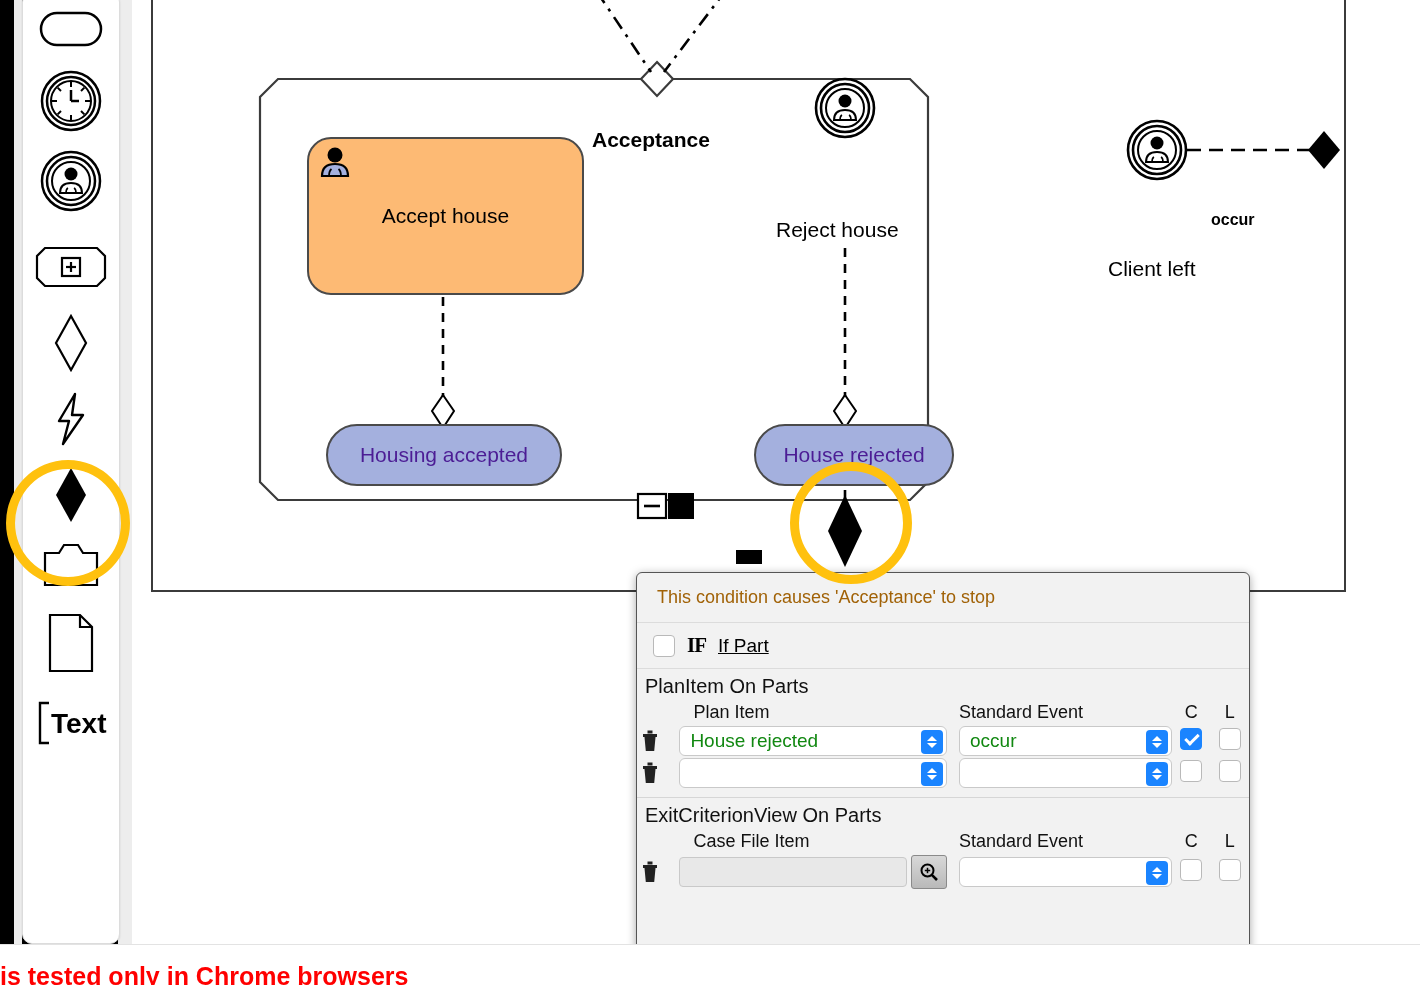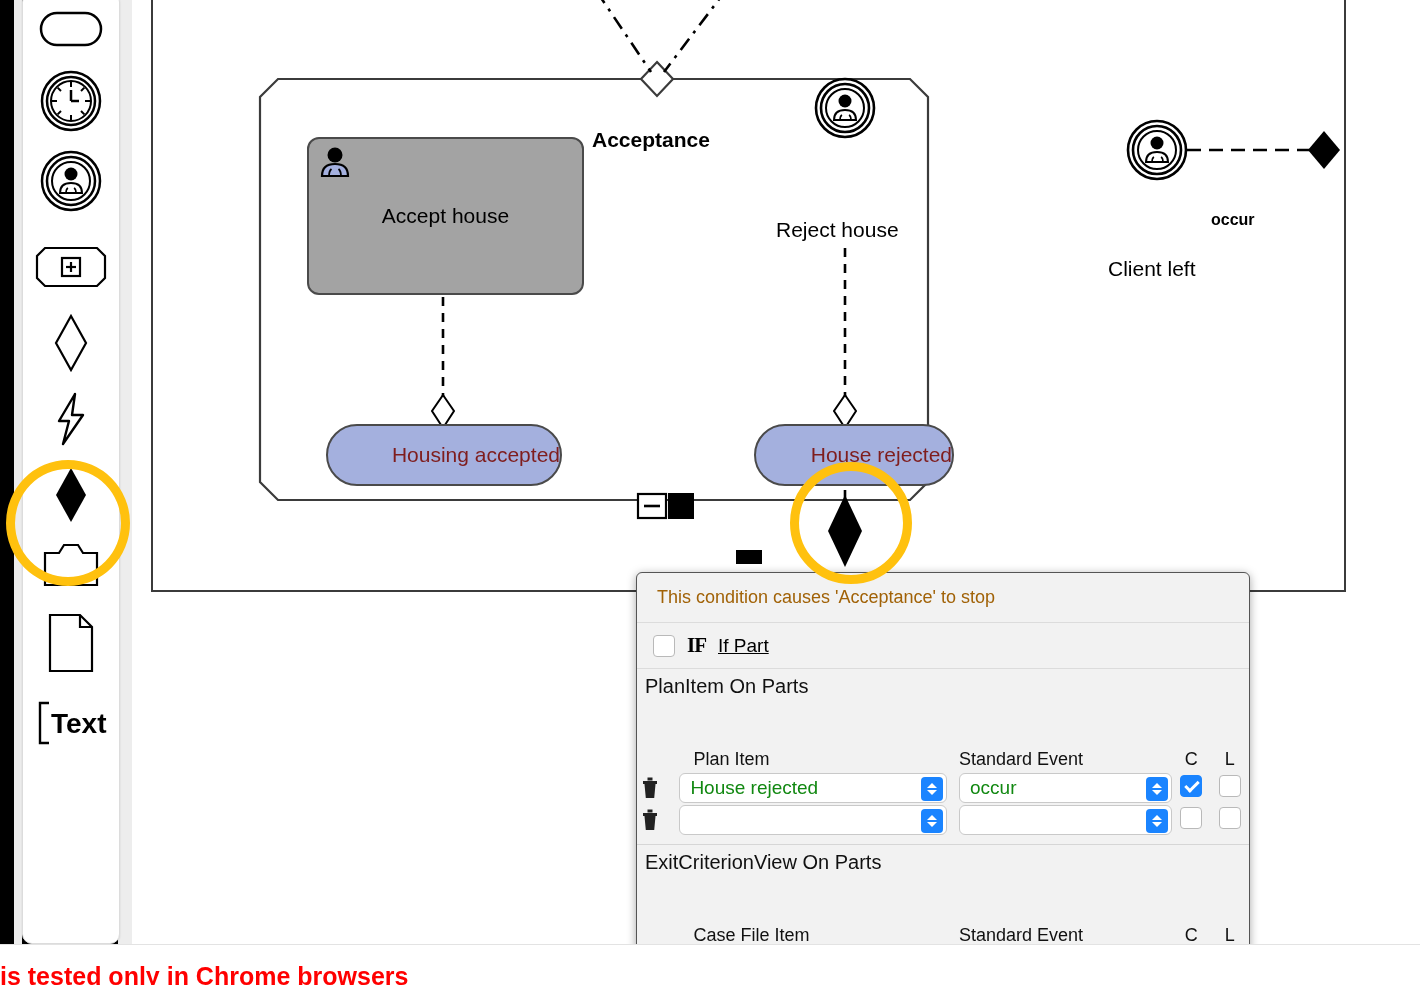--- a/index.html
+++ b/index.html
@@ -57,39 +57,39 @@
     white-space:nowrap;
   }
   .stage-name{
     font-size:21px;font-weight:bold;
   }
   .node-name{font-size:21px;}
   .edge-label{font-size:16px;font-weight:bold;}
 
   .task{
     position:absolute;
-    background:#a3a3a3;
+    background:#fdba74;
     border:2px solid #4a4a4a;
-    border-radius:12px;
+    border-radius:24px;
     box-sizing:border-box;
   }
   .task-label{
     position:absolute;left:0;right:0;top:50%;transform:translateY(-50%);
     text-align:center;font-size:21px;color:#000;
   }
   .milestone{
     position:absolute;
     background:#a4b0de;
     border:2px solid #4a4a4a;
     border-radius:60px;
     box-sizing:border-box;
   }
   .milestone-label{
     position:absolute;left:0;right:0;top:50%;transform:translateY(-50%);
-    text-align:right;font-size:21px;color:#7f1d1d;
+    text-align:center;font-size:21px;color:#4c1d95;
   }
 
   
   .props{
     position:absolute;left:636px;top:572px;width:612px;height:413px;
     background:#f2f2f2;
     border:1px solid #555;
     border-radius:6px 6px 0 0;
     box-shadow:0 2px 10px rgba(0,0,0,.35);
     overflow:hidden;
@@ -108,21 +108,21 @@
     border-bottom:1px solid #dcdcdc;
   }
   .ifrow{
     display:flex;align-items:center;gap:12px;
     padding:10px 16px;border-bottom:1px solid #dcdcdc;
   }
   .section-title{
     padding:6px 10px 2px 8px;font-size:20px;color:#111;
   }
   .rule{height:1px;background:#d6d6d6;margin:4px 0 0 0;}
-  table.gridtab{border-collapse:collapse;width:100%;margin-top:47px;}
+  table.gridtab{border-collapse:collapse;width:100%;}
   table.gridtab th{
     font-weight:normal;font-size:18px;color:#111;text-align:left;
     padding:2px 0 2px 0;
   }
   table.gridtab td{padding:1px 0;}
 
   .cbx{
     width:22px;height:22px;border:1px solid #b9b9b9;border-radius:4px;
     background:#fff;box-sizing:border-box;display:inline-block;cursor:pointer;
   }

